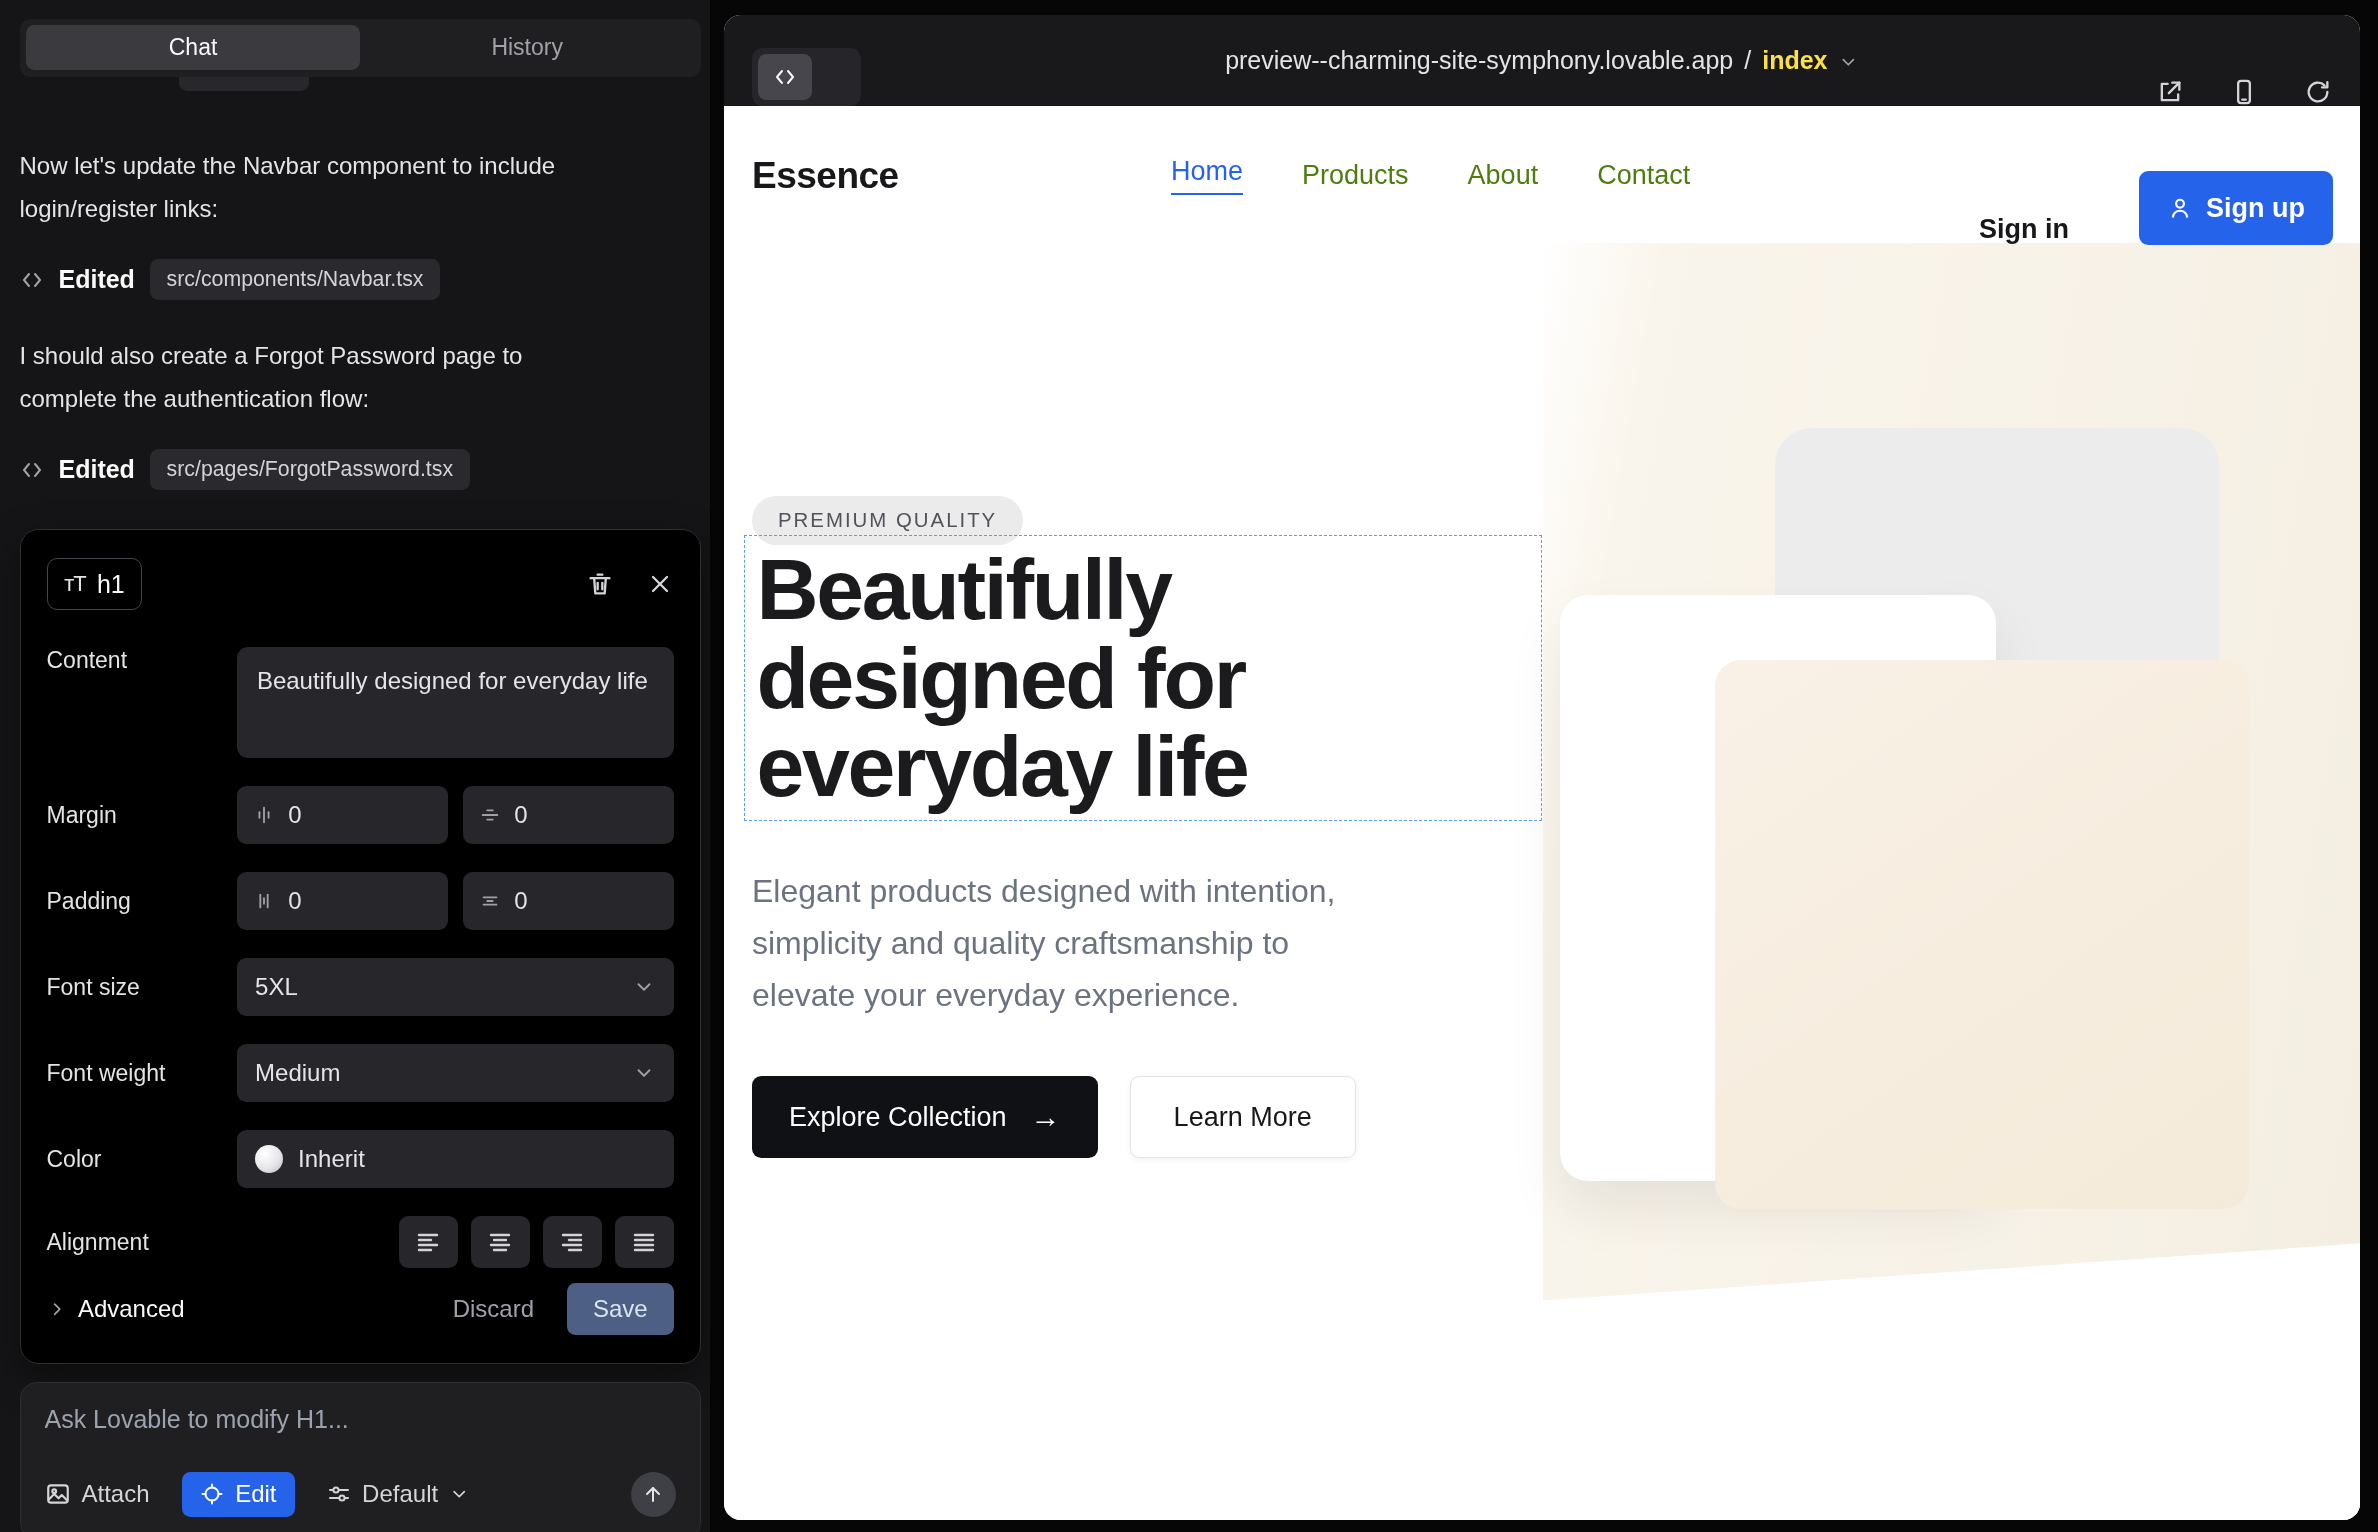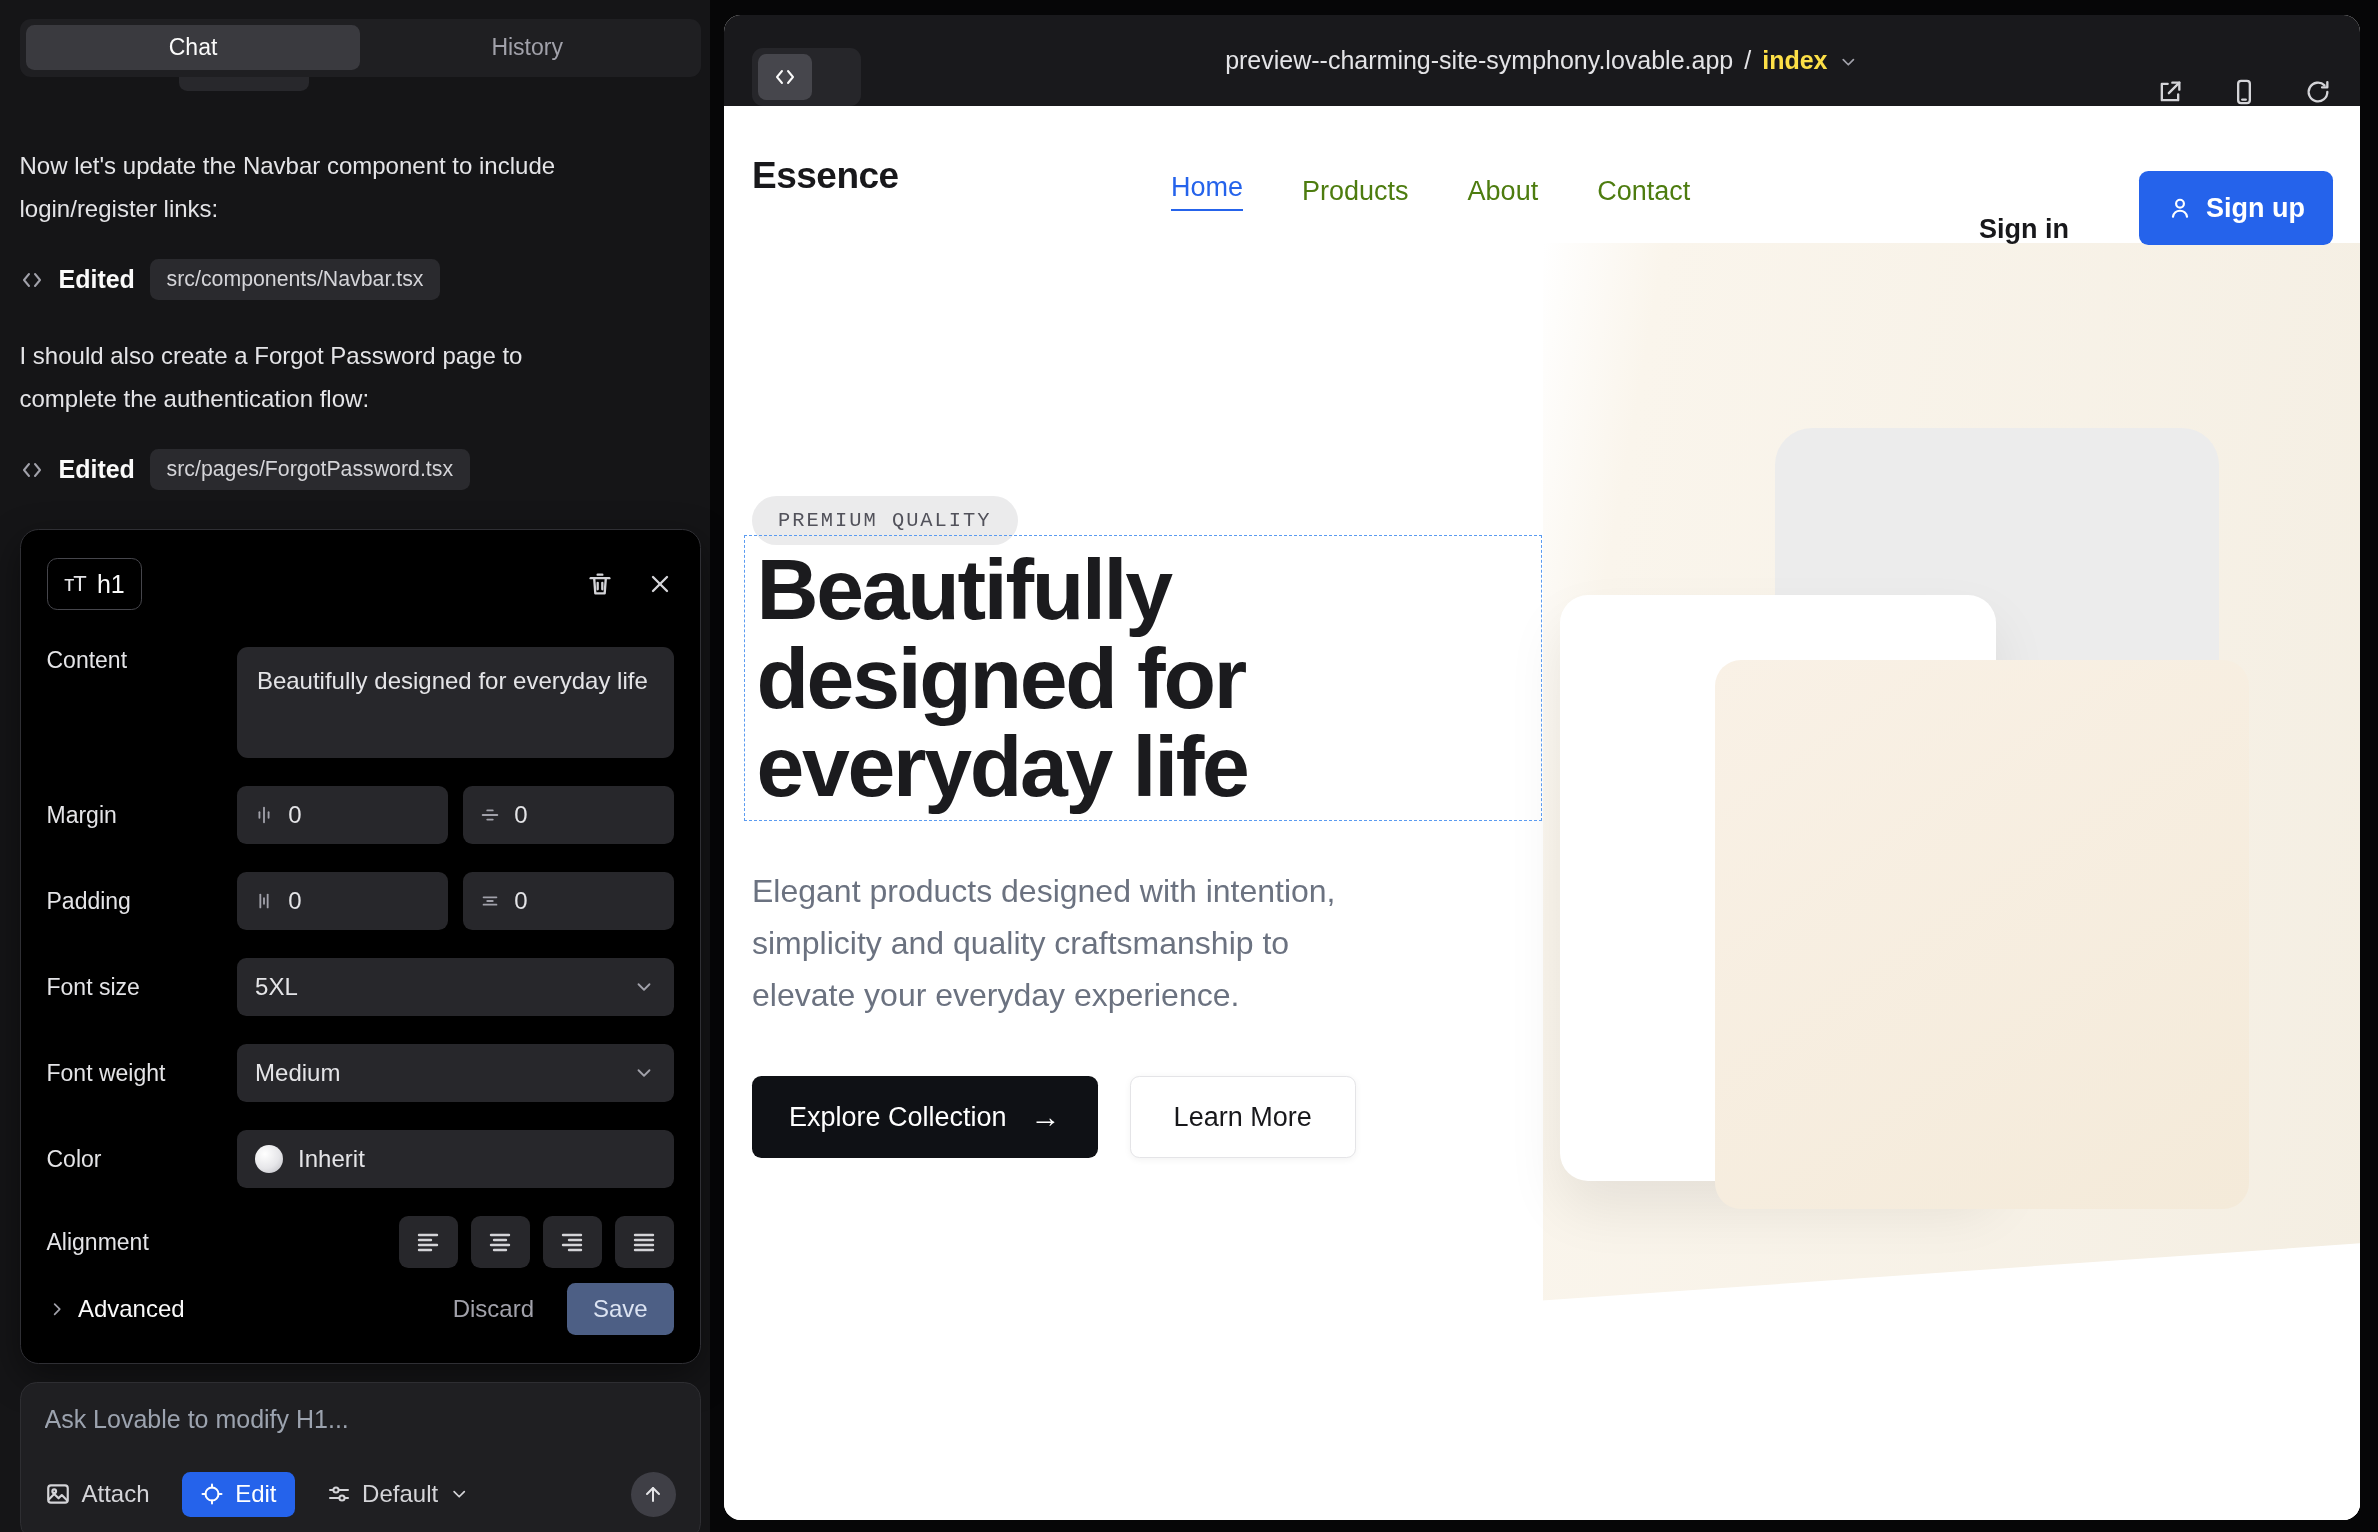--- a/index.html
+++ b/index.html
@@ -167,36 +167,36 @@
   }
   .shape-cream {
     position:absolute; left:991px; top:554px; width:534px; height:549px;
     background:linear-gradient(145deg,#f9f1e6 0%, #f4ead9 100%); border-radius:26px; z-index:3;
   }
 
   
   #site-nav { position:absolute; left:0; top:0; right:0; height:139px; z-index:5; }
   .logo { position:absolute; left:28px; top:0; height:139px; display:flex; align-items:center;
           font-size:37px; font-weight:700; color:#18181b; letter-spacing:-0.5px; }
-  .nav-links { position:absolute; left:447px; top:16px; height:139px; display:flex; align-items:center; gap:59px; }
+  .nav-links { position:absolute; left:447px; top:0; height:139px; display:flex; align-items:center; gap:59px; }
   .nav-link { font-size:27px; color:#4d7c0f; cursor:pointer; }
   .nav-link.active { color:#2563eb; border-bottom:2.8px solid #2563eb; padding-bottom:6.5px; }
   .nav-auth { position:absolute; right:27px; top:0; height:139px; display:flex; align-items:flex-end; gap:70px;font-weight:bold; }
   .signin { font-size:27px; color:#18181b; cursor:pointer; }
   .signup {
     display:flex; align-items:center; gap:13px; background:#2563eb; color:#ffffff;
     font-size:27px; height:74px; padding:0 28px; border-radius:9.3px; cursor:pointer;
   }
 
   
   .hero-badge {
     position:absolute; left:28px; top:390px; z-index:5;
     display:inline-flex; align-items:center; background:#ebebec; color:#52525b;
     font-size:20.4px; letter-spacing:2px; font-weight:500;
-    padding:13px 26px; border-radius:927px;font-family:Liberation Mono, monospace;
+    padding:13px 26px; border-radius:927px;
   }
   .h1-box {
     position:absolute; left:20.4px; top:429px; width:798px; z-index:5;
     border:1.9px dashed #5b9bf0; padding:9.3px 11px;
   }
   .h1-box h1 {
     font-size:86px; font-weight:600; line-height:1.03; color:#1b1b1e;
     letter-spacing:-2.3px;
   }
   .hero-para {

